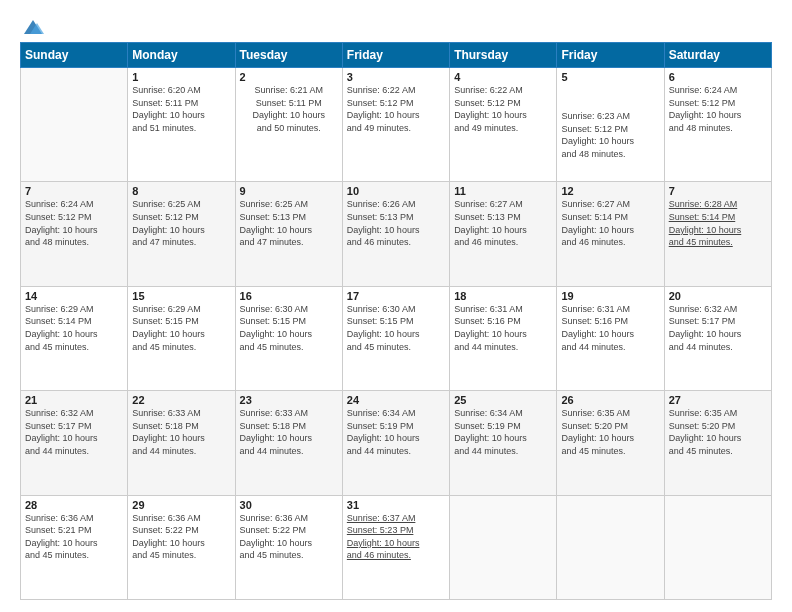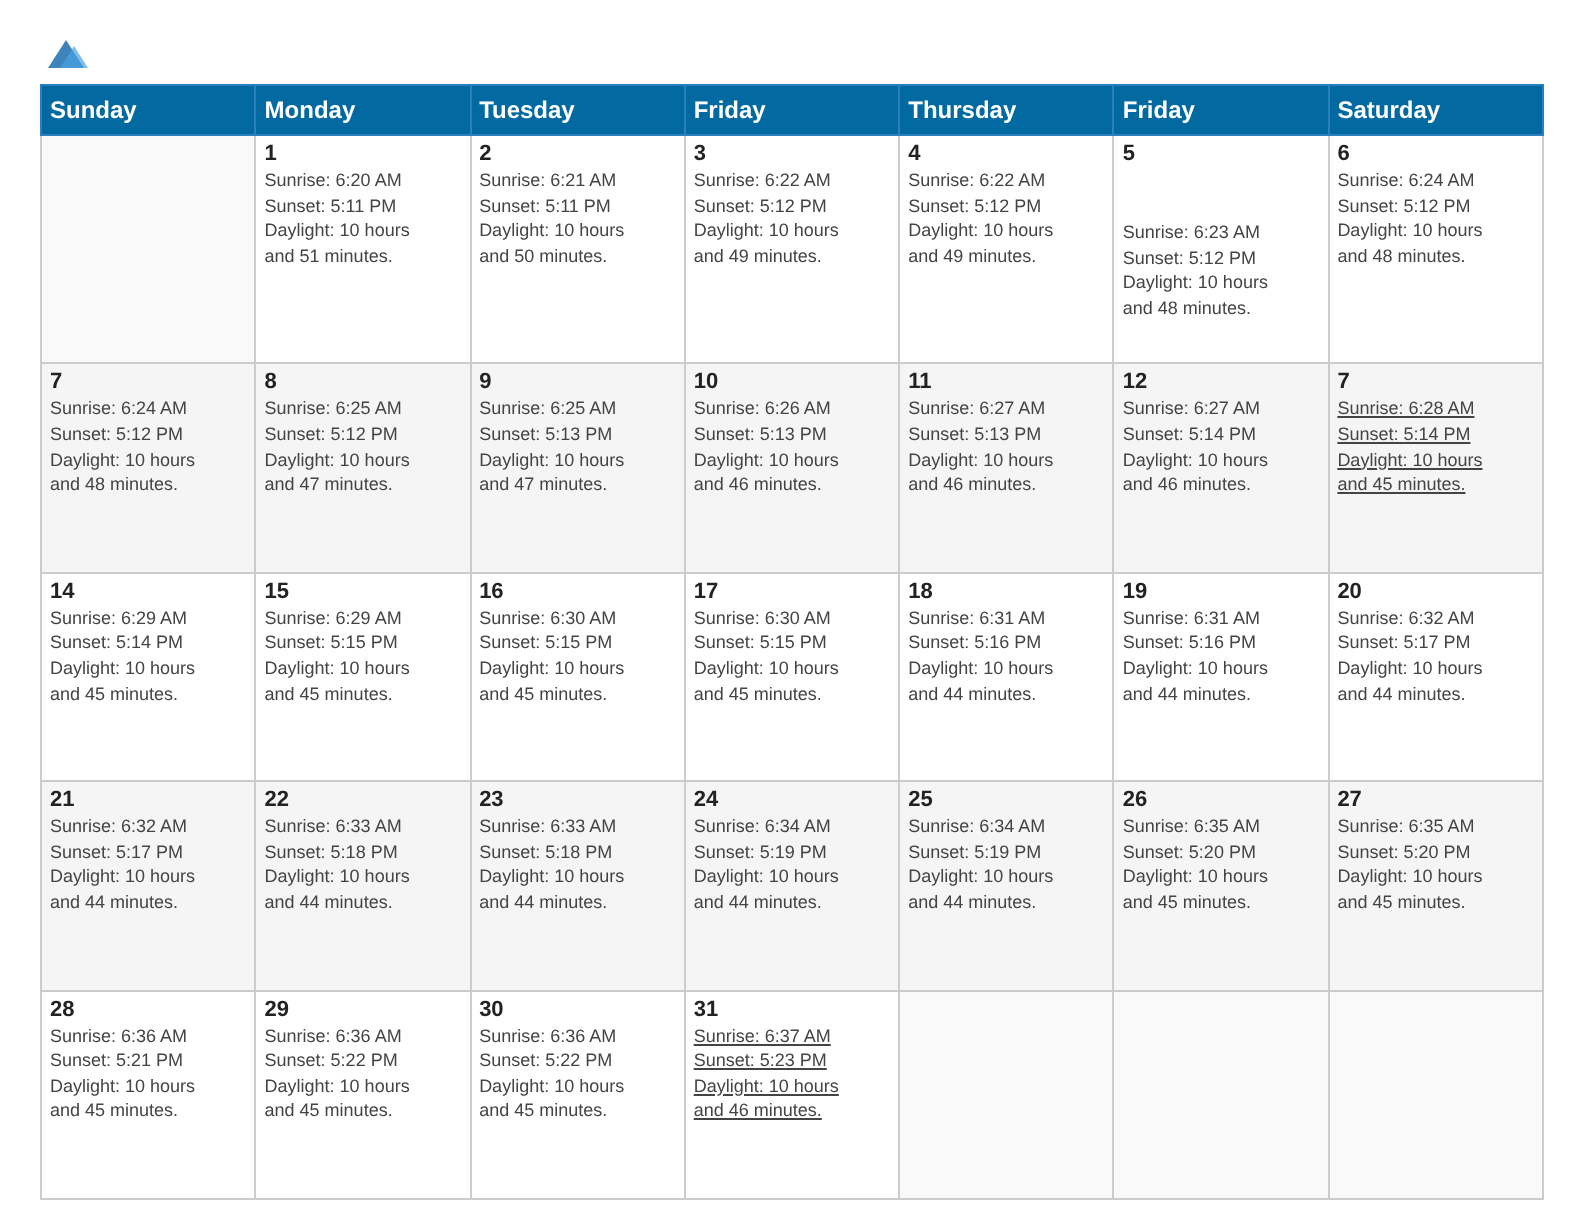--- a/index.html
+++ b/index.html
@@ -138,21 +138,21 @@
           <td class="empty-cell"></td>
           <td>
             <span class="day-num">1</span>
             <div class="day-info" style="white-space: pre-line;">Sunrise: 6:20 AM
 Sunset: 5:11 PM
 Daylight: 10 hours
 and 51 minutes.</div>
           </td>
           <td>
             <span class="day-num">2</span>
-            <div class="day-info" style="white-space: pre-line;">Sunrise: 6:21 AM
+            <div class="day-info" style="white-space: pre-line; text-align: center;">Sunrise: 6:21 AM
 Sunset: 5:11 PM
 Daylight: 10 hours
 and 50 minutes.</div>
           </td>
           <td>
             <span class="day-num">3</span>
             <div class="day-info" style="white-space: pre-line;">Sunrise: 6:22 AM
 Sunset: 5:12 PM
 Daylight: 10 hours
 and 49 minutes.</div>

